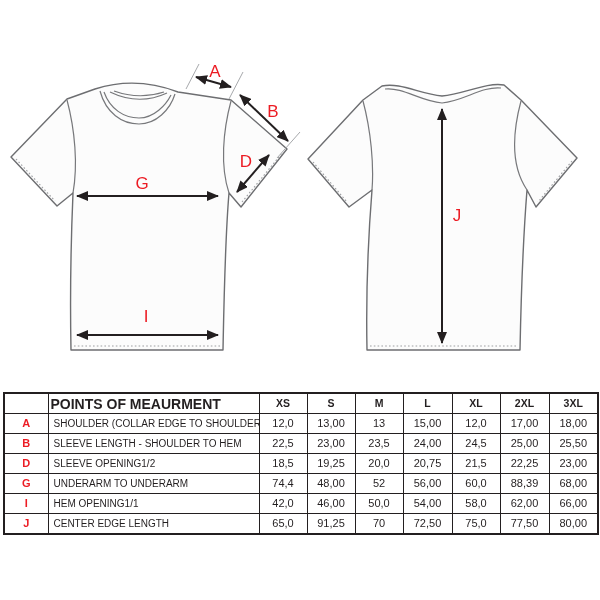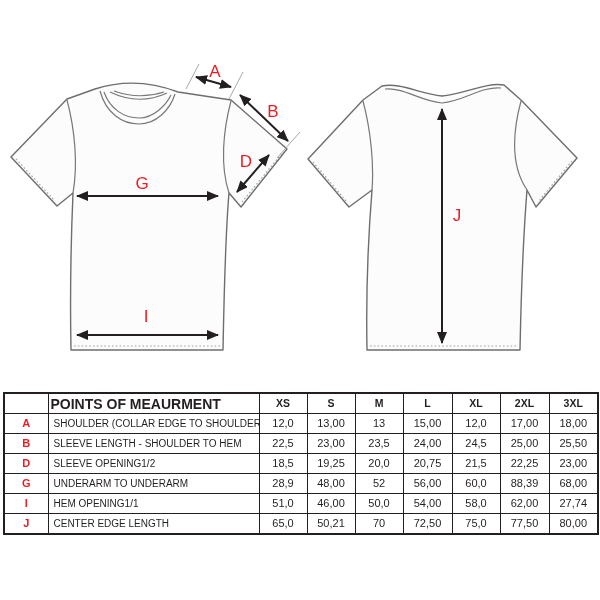--- a/index.html
+++ b/index.html
@@ -133,44 +133,44 @@
           <td class="c-val">19,25</td>
           <td class="c-val">20,0</td>
           <td class="c-val">20,75</td>
           <td class="c-val">21,5</td>
           <td class="c-val">22,25</td>
           <td class="c-val">23,00</td>
         </tr>
         <tr>
           <td class="c-letter">G</td>
           <td class="c-name">UNDERARM TO UNDERARM</td>
-          <td class="c-val">28,9</td>
+          <td class="c-val">74,4</td>
           <td class="c-val">48,00</td>
           <td class="c-val">52</td>
           <td class="c-val">56,00</td>
           <td class="c-val">60,0</td>
           <td class="c-val">88,39</td>
           <td class="c-val">68,00</td>
         </tr>
         <tr>
           <td class="c-letter">I</td>
           <td class="c-name">HEM OPENING1/1</td>
-          <td class="c-val">51,0</td>
+          <td class="c-val">42,0</td>
           <td class="c-val">46,00</td>
           <td class="c-val">50,0</td>
           <td class="c-val">54,00</td>
           <td class="c-val">58,0</td>
           <td class="c-val">62,00</td>
-          <td class="c-val">27,74</td>
+          <td class="c-val">66,00</td>
         </tr>
         <tr>
           <td class="c-letter">J</td>
           <td class="c-name">CENTER EDGE LENGTH</td>
           <td class="c-val">65,0</td>
-          <td class="c-val">50,21</td>
+          <td class="c-val">91,25</td>
           <td class="c-val">70</td>
           <td class="c-val">72,50</td>
           <td class="c-val">75,0</td>
           <td class="c-val">77,50</td>
           <td class="c-val">80,00</td>
         </tr>
       </tbody>
   </table>
 
 </div>

